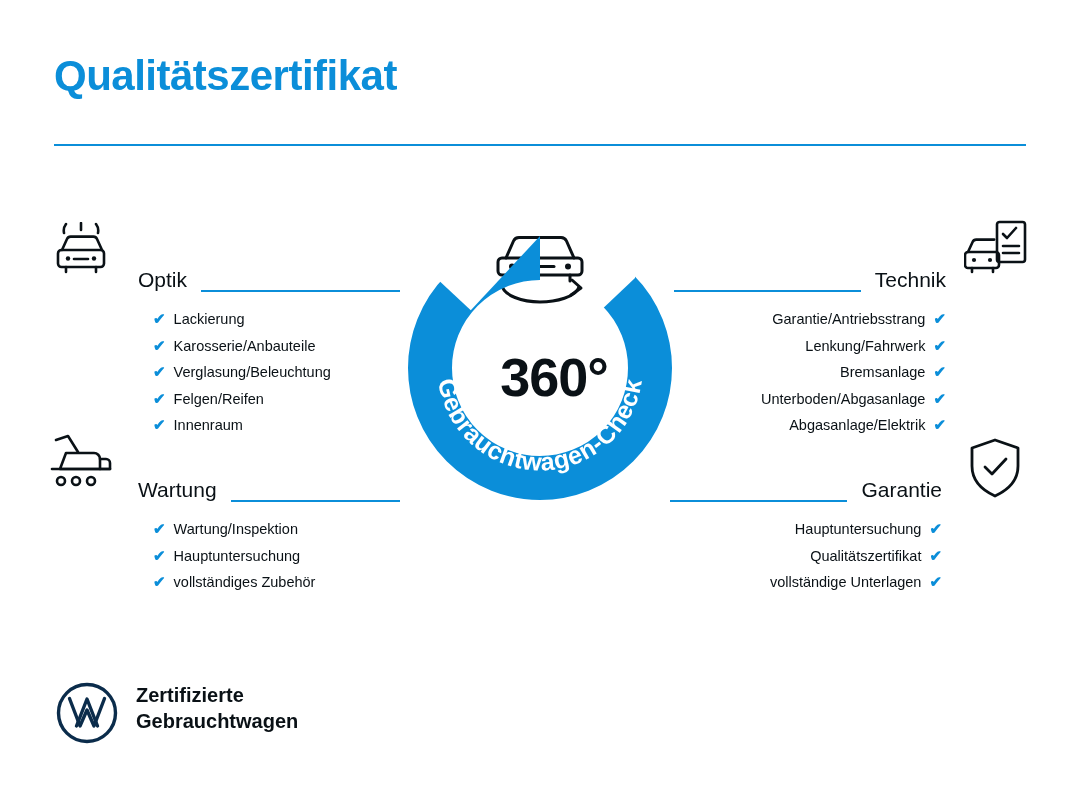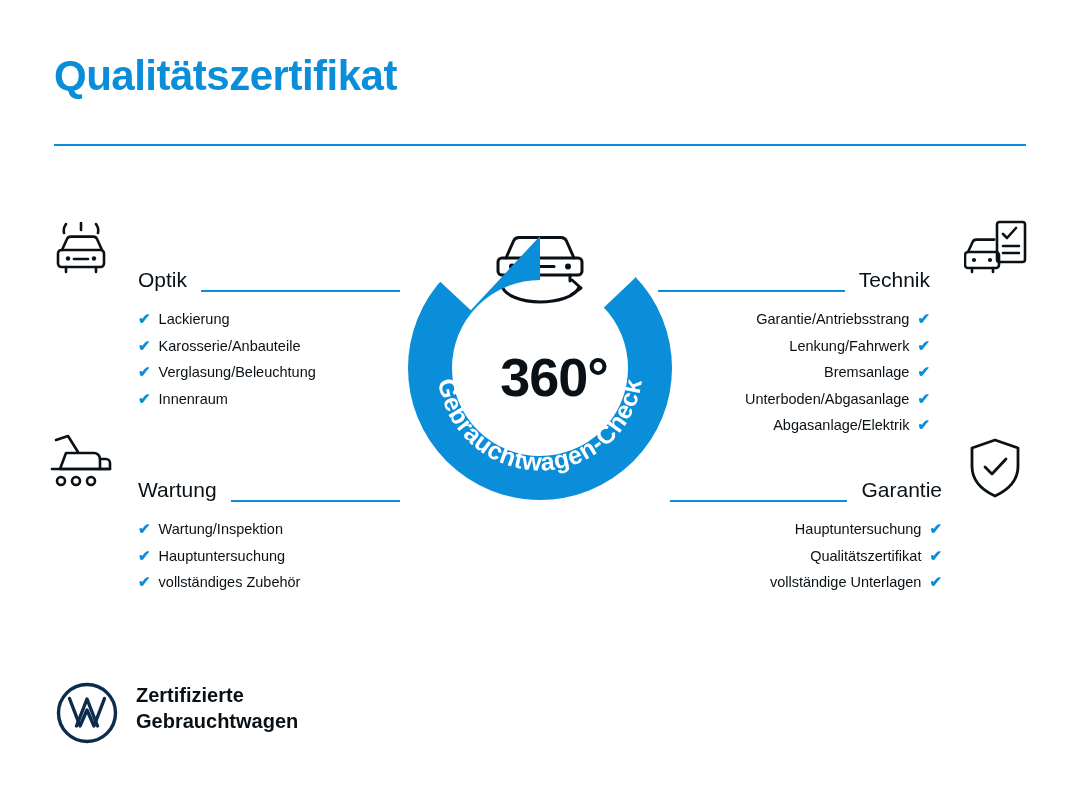--- a/index.html
+++ b/index.html
@@ -52,20 +52,21 @@
   }
   .block-rule {
     height: 2px;
     background: #0b8ed9;
     margin-top: 10px;
   }
   .items {
     margin-top: 14px;
     list-style: none;
     padding: 0;
+    margin-left: 15px;
   }
   .items li {
     font-size: 14.5px;
     line-height: 25.5px;
     color: #0a1116;
     white-space: nowrap;
   }
   .check {
     color: #0b8ed9;
     font-weight: bold;
@@ -84,21 +85,21 @@
   .right .block-head { justify-content: flex-end; }
   .right .block-title { margin-left: 14px; order: 2; }
   .right .rule-wrap { flex: 1; display: flex; align-items: flex-end; height: 100%; order: 1; }
   .right .block-rule { width: 100%; }
   .right .items li { text-align: right; }
   .right .check { margin-left: 8px; }
 
   
   #block-optik    { left: 138px; top: 244px; width: 262px; }
   #block-wartung  { left: 138px; top: 454px; width: 262px; }
-  #block-technik  { right: 150px; top: 244px; width: 272px; }
+  #block-technik  { right: 134px; top: 244px; width: 272px; }
   #block-garantie { right: 138px; top: 454px; width: 272px; }
 
   
   .corner-icon {
     position: absolute;
     color: #0a1116;
   }
   #icon-optik    { left: 52px;  top: 222px; }
   #icon-wartung  { left: 48px;  top: 434px; }
   #icon-technik  { right: 52px; top: 220px; }
@@ -206,20 +207,21 @@
   <div class="block-head">
     <div class="block-title">Optik</div>
     <div class="rule-wrap">
         <div class="block-rule"></div>
       </div>
   </div>
   <ul class="items">
     <li><span class="check">✔</span><span>Lackierung</span></li>
     <li><span class="check">✔</span><span>Karosserie/Anbauteile</span></li>
     <li><span class="check">✔</span><span>Verglasung/Beleuchtung</span></li>
+    <li><span class="check">✔</span><span>Felgen/Reifen</span></li>
     <li><span class="check">✔</span><span>Innenraum</span></li>
   </ul>
 </div>
 
 <div class="block left" id="block-wartung">
   <div class="block-head">
     <div class="block-title">Wartung</div>
     <div class="rule-wrap">
         <div class="block-rule"></div>
       </div>

